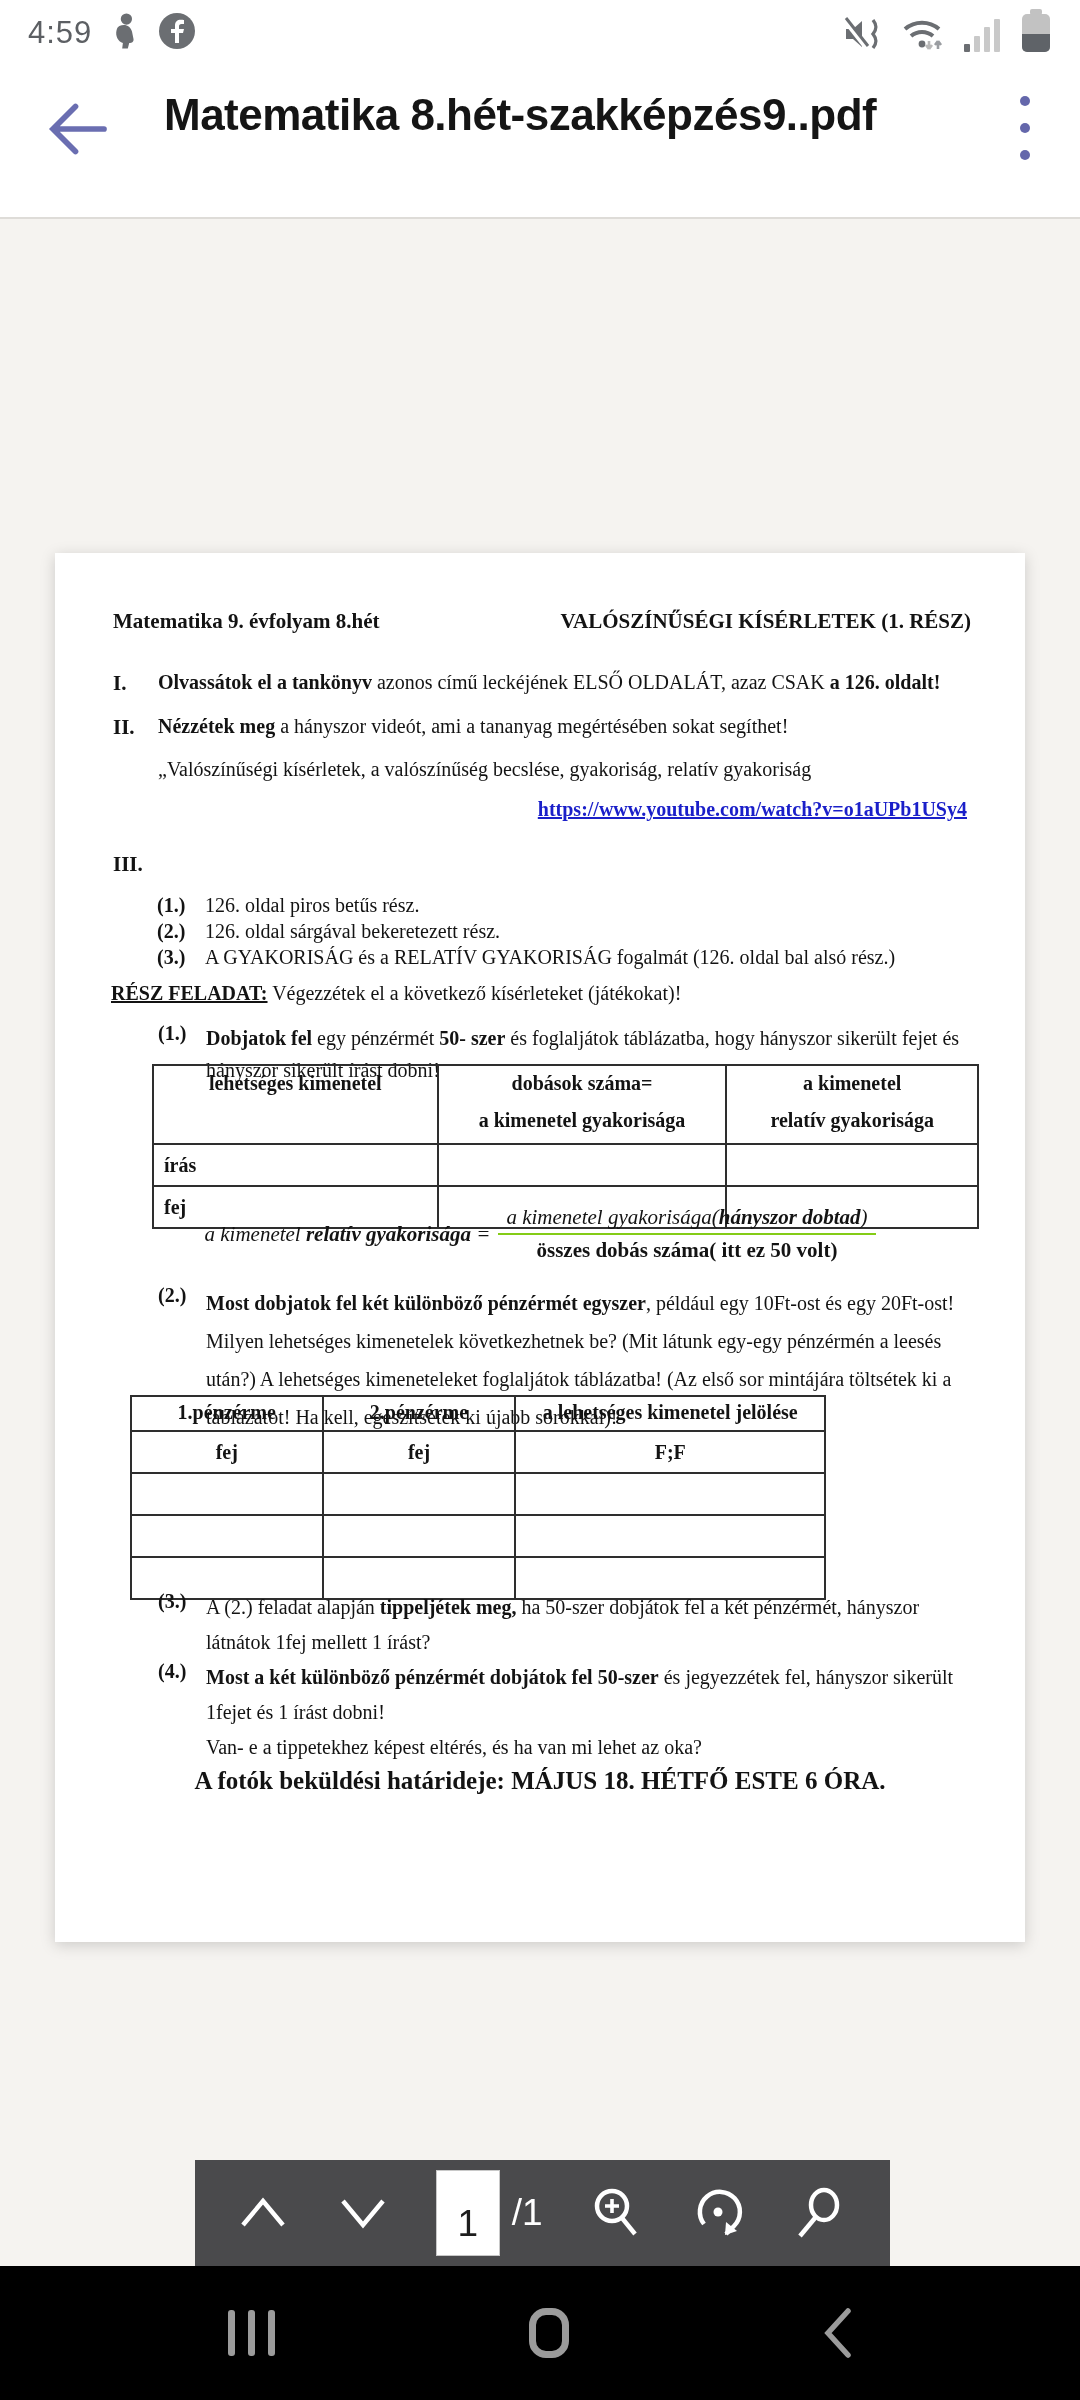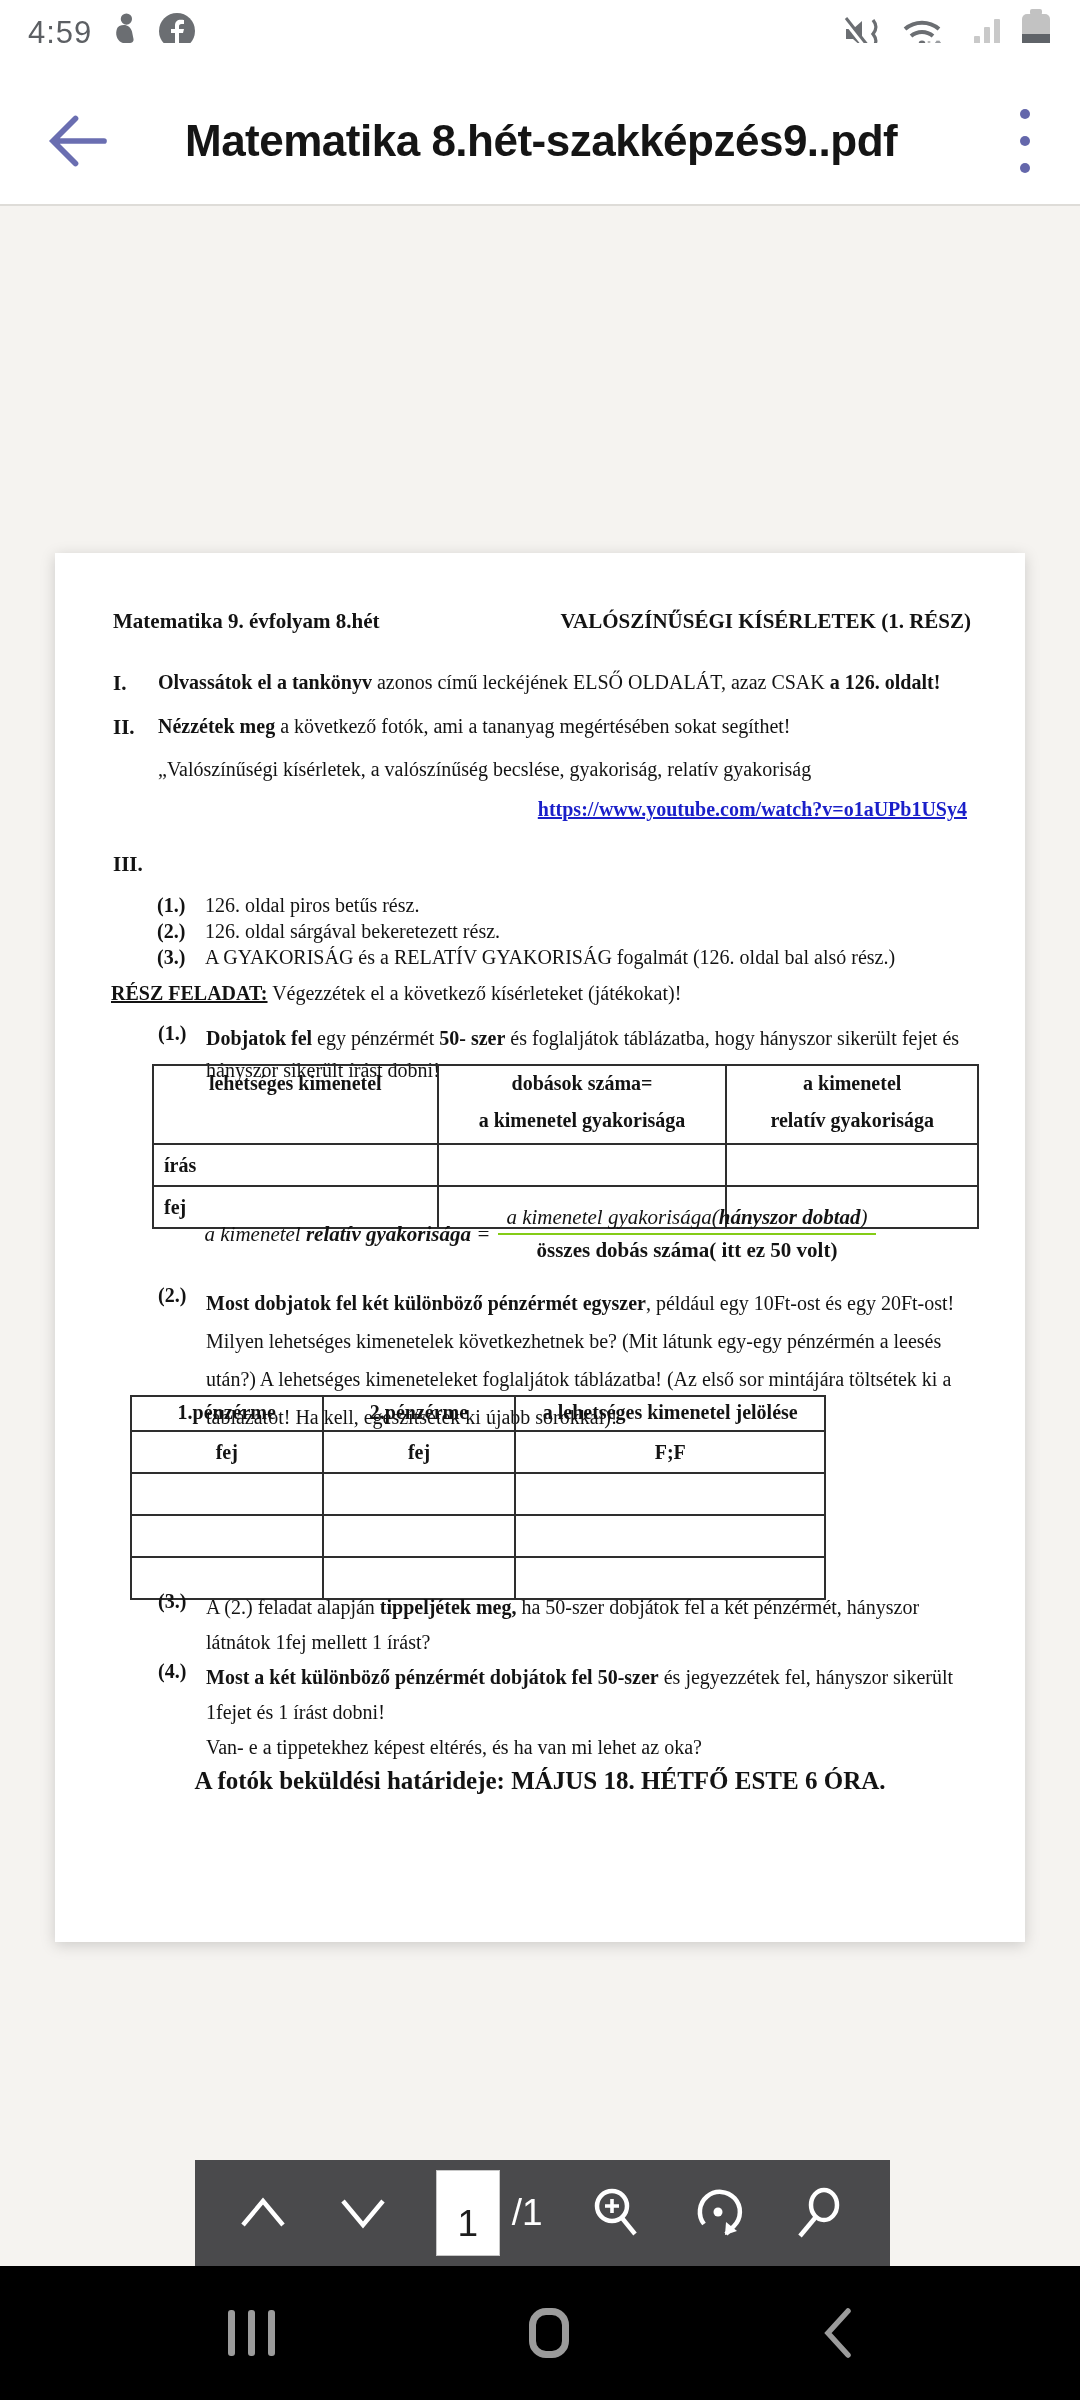--- a/index.html
+++ b/index.html
@@ -6,23 +6,23 @@
   .screen{position:relative;width:1080px;height:2400px;background:#f5f3f0;overflow:hidden;
           font-family:"Liberation Sans",sans-serif;}
   
   .status-bar{position:absolute;top:0;left:0;right:0;height:56px;background:#fff;
               display:flex;justify-content:space-between;align-items:center;
               padding:10px 28px 0;box-sizing:border-box;}
   .sb-left{display:flex;align-items:center;gap:16px;}
   .sb-time{font-size:31px;color:#5c5f63;letter-spacing:1px;}
   .sb-right{display:flex;align-items:flex-end;gap:16px;}
   
-  .app-header{position:absolute;top:43px;left:0;right:0;height:163px;background:#fff;
-              border-bottom:2px solid #dedcd8;display:flex;align-items:center;
-              padding:34px 34px 0 38px;box-sizing:border-box;gap:21px;}
+  .app-header{position:absolute;top:56px;left:0;right:0;height:163px;background:#fff;
+              border-bottom:2px solid #dedcd8;display:flex;
+              padding:34px 34px 0 38px;box-sizing:border-box;}
   .back-btn{width:78px;height:78px;display:flex;align-items:center;justify-content:center;cursor:pointer;}
   .app-title{flex:1;margin-left:48px;font-size:44px;font-weight:bold;color:#151515;
              letter-spacing:-0.5px;white-space:nowrap;overflow:hidden;}
   .kebab{display:flex;flex-direction:column;gap:17px;padding:6px 16px;cursor:pointer;}
   .kebab i{width:10px;height:10px;border-radius:50%;background:var(--accent,#6467ab);}
   
   .viewport{position:absolute;top:221px;left:0;right:0;bottom:0;background:#f5f3f0;}
   .page{position:absolute;left:55px;top:332px;width:970px;height:1389px;background:#fff;
         box-shadow:0 3px 14px rgba(0,0,0,.17);font-family:"Liberation Serif",serif;
         color:#131313;font-size:20px;}
@@ -154,21 +154,21 @@
 
       <div class="abs b-heading">
         <span>Matematika 9. évfolyam 8.hét</span>
         <span>VALÓSZÍNŰSÉGI KÍSÉRLETEK (1. RÉSZ)</span>
       </div>
 
       <span class="abs roman" style="top:118px">I.</span>
       <div class="abs itext" style="top:118px"><span style="font-weight: bold;">Olvassátok el a tankönyv</span><span> azonos című leckéjének ELSŐ OLDALÁT, azaz CSAK </span><span style="font-weight: bold;">a 126. oldalt!</span></div>
 
       <span class="abs roman" style="top:162px">II.</span>
-      <div class="abs itext" style="top:162px"><span style="font-weight: bold;">Nézzétek meg</span><span> a következő fotók, ami a tananyag megértésében sokat segíthet!</span></div>
+      <div class="abs itext" style="top:162px"><span style="font-weight: bold;">Nézzétek meg</span><span> a hányszor videót, ami a tananyag megértésében sokat segíthet!</span></div>
 
       <div class="abs quote" style="top:205px">„Valószínűségi kísérletek, a valószínűség becslése, gyakoriság, relatív gyakoriság</div>
 
       <div class="abs doclink" style="top:245px">https://www.youtube.com/watch?v=o1aUPb1USy4</div>
 
       <span class="abs roman" style="top:299px">III.</span>
 
       <span class="abs subnum" style="top:341px">(1.)</span>
       <div class="abs subtext" style="top:341px">126. oldal piros betűs rész.</div>
       <span class="abs subnum" style="top:367px">(2.)</span>

